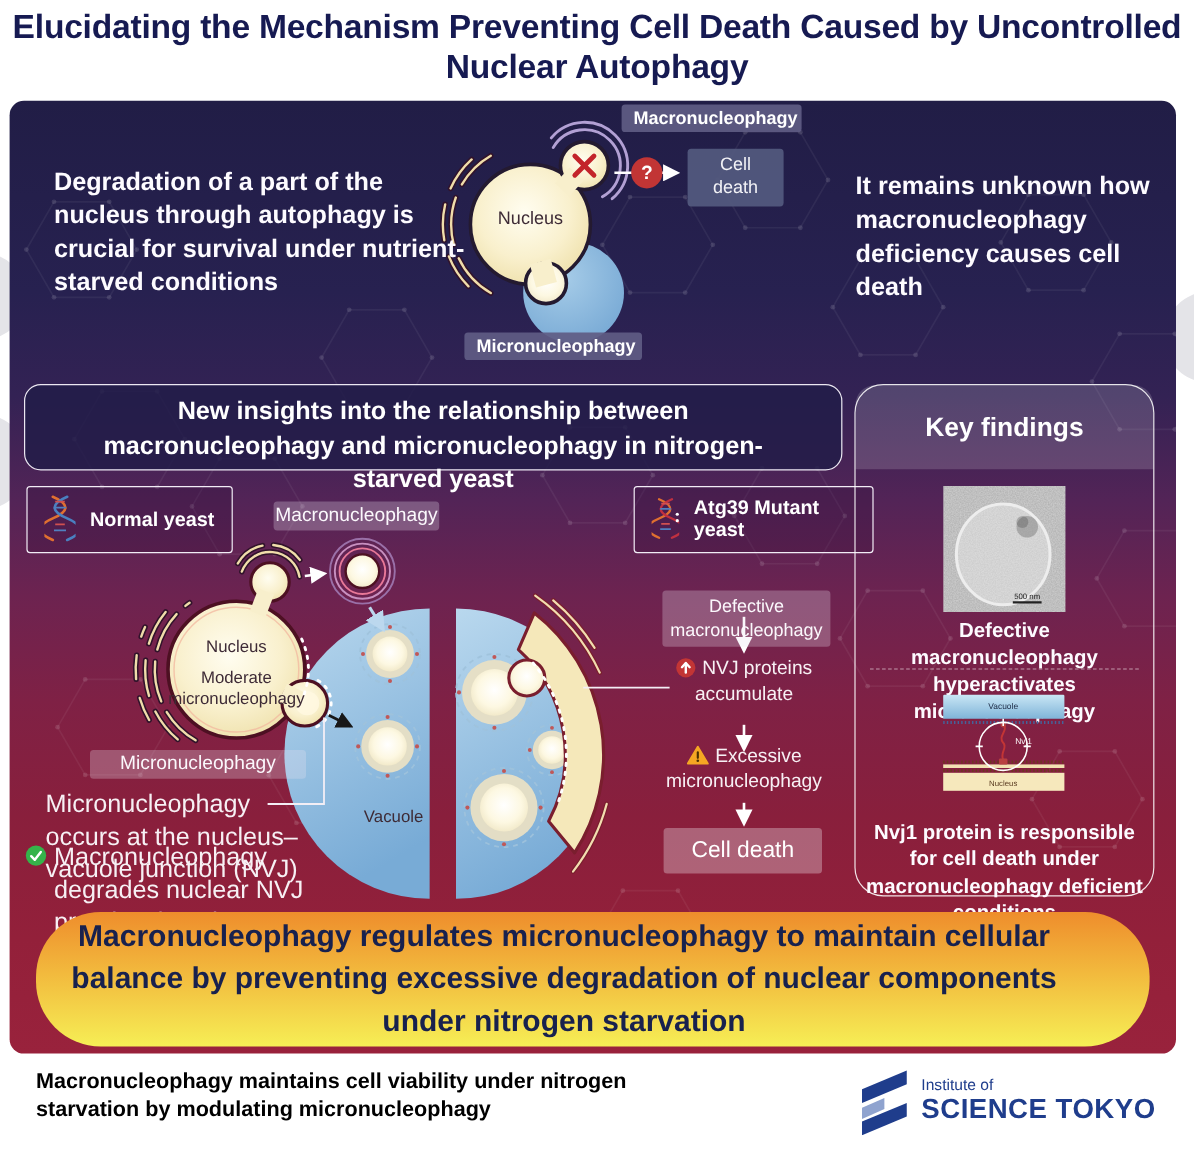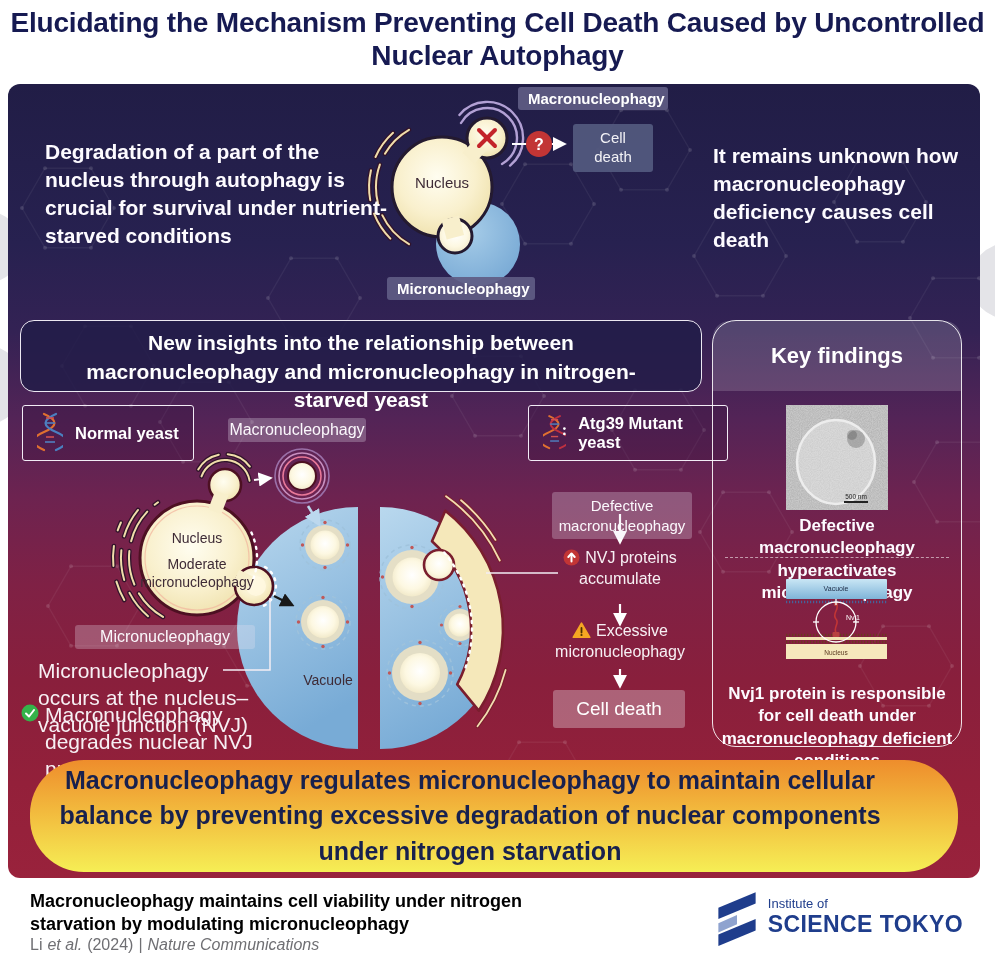--- a/index.html
+++ b/index.html
@@ -376,27 +376,20 @@
     <div class="keycap" style="left:8px;top:362px;width:232px;">Nvj1 protein is responsible for cell death under macronucleophagy deficient conditions</div>
   </div>
 
   <div class="banner">
     <div class="banner-text">Macronucleophagy regulates micronucleophagy to maintain cellular balance by preventing excessive degradation of nuclear components under nitrogen starvation</div>
   </div>
 </div>
 
 <div class="footer">
   <div class="paper-title">Macronucleophagy maintains cell viability under nitrogen starvation by modulating micronucleophagy</div>
-  <div class="citation">
-    <span>Li</span>
-    <span class="it">et al.</span>
-    <span>(2024)</span>
-    <span>|</span>
-    <span class="it">Nature Communications</span>
-  </div>
   <div class="logo">
     <svg width="42" height="58" viewBox="0 0 40 56">
       <path d="M38,4 L38,15 L2,30 L2,19 Z" fill="#1f3d8c"></path>
       <path d="M20,26 L20,35 L2,43 L2,34 Z" fill="#8fa3cf"></path>
       <path d="M38,30 L38,41 L2,56 L2,45 Z" fill="#1f3d8c"></path>
     </svg>
     <div class="logo-text">
       <div class="l1">Institute of</div>
       <div class="l2">SCIENCE TOKYO</div>
     </div>

